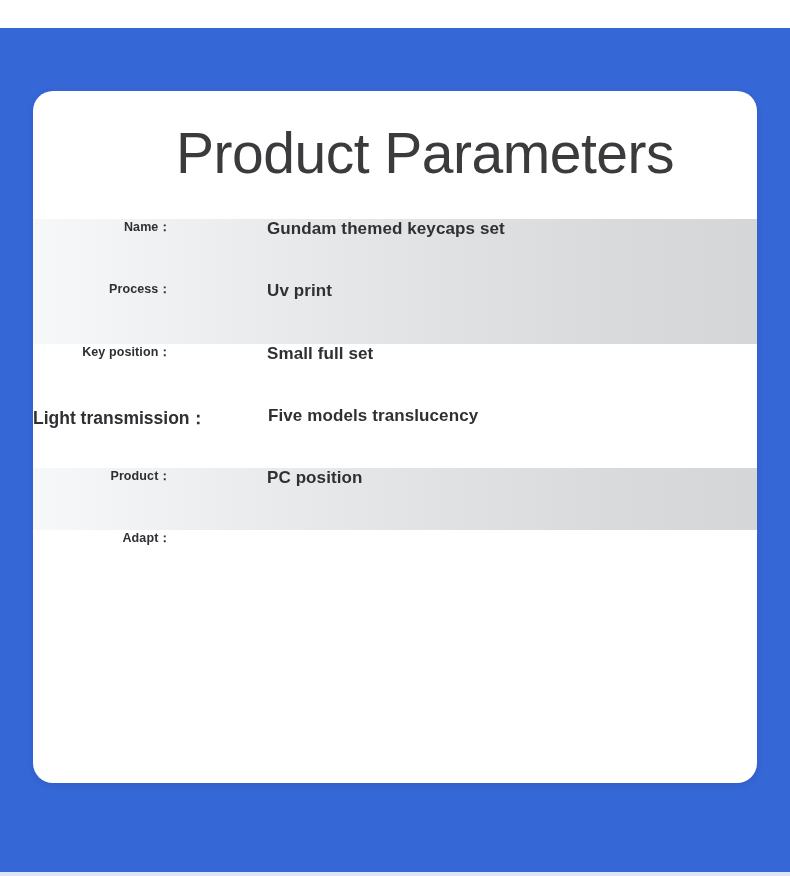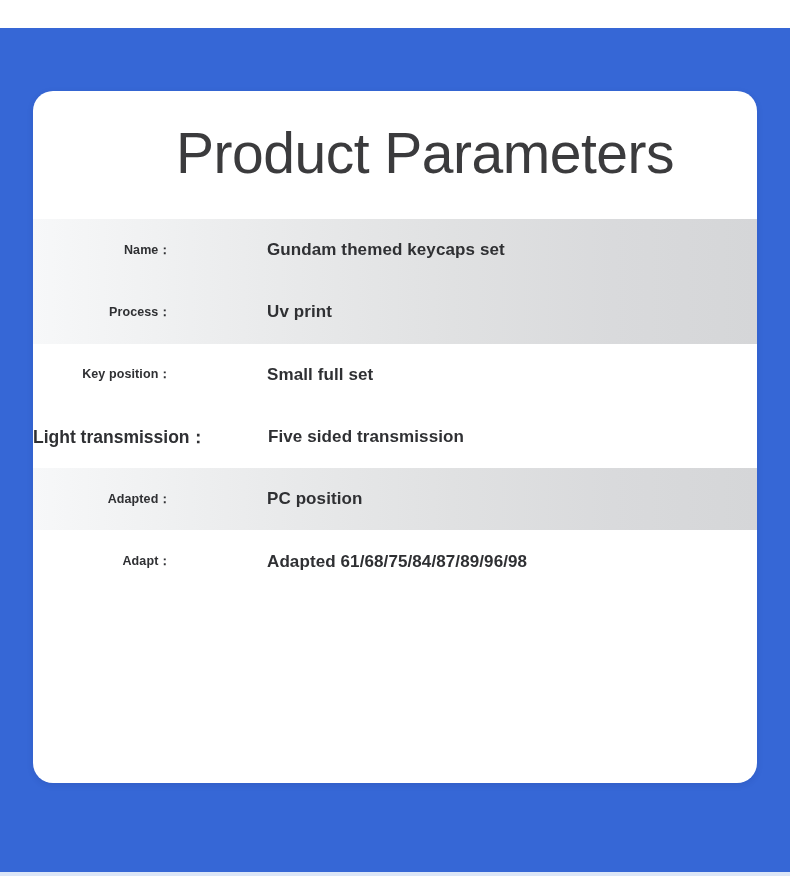--- a/index.html
+++ b/index.html
@@ -72,21 +72,21 @@
     position: absolute;
     left: 0;
     top: 128px;
     width: 724px;
   }
 
   .row {
     position: relative;
     height: 62.3px;
     display: flex;
-    align-items: center;
+    align-items: flex-start;
     background: #ffffff;
   }
   .row.shaded {
     background: linear-gradient(to right,
        #f7f8f9 0%,
        #f2f3f4 12%,
        #e9eaeb 34%,
        #e0e1e2 58%,
        #d9dadc 80%,
        #d5d6d8 100%);
@@ -142,26 +142,25 @@
         <div class="row shaded">
           <div class="row-label">Process：</div>
           <div class="row-value">Uv print</div>
         </div>
         <div class="row">
           <div class="row-label">Key position：</div>
           <div class="row-value">Small full set</div>
         </div>
         <div class="row big">
           <div class="row-label">Light transmission：</div>
-          <div class="row-value">Five sided transmission</div>
+          <div class="row-value">Five models translucency</div>
         </div>
         <div class="row shaded">
-          <div class="row-label">Adapted：</div>
+          <div class="row-label">Product：</div>
           <div class="row-value">PC position</div>
         </div>
         <div class="row">
           <div class="row-label">Adapt：</div>
-          <div class="row-value">Adapted 61/68/75/84/87/89/96/98</div>
         </div>
       </div>
 
   </div>
 </div>
 
 </body></html>

